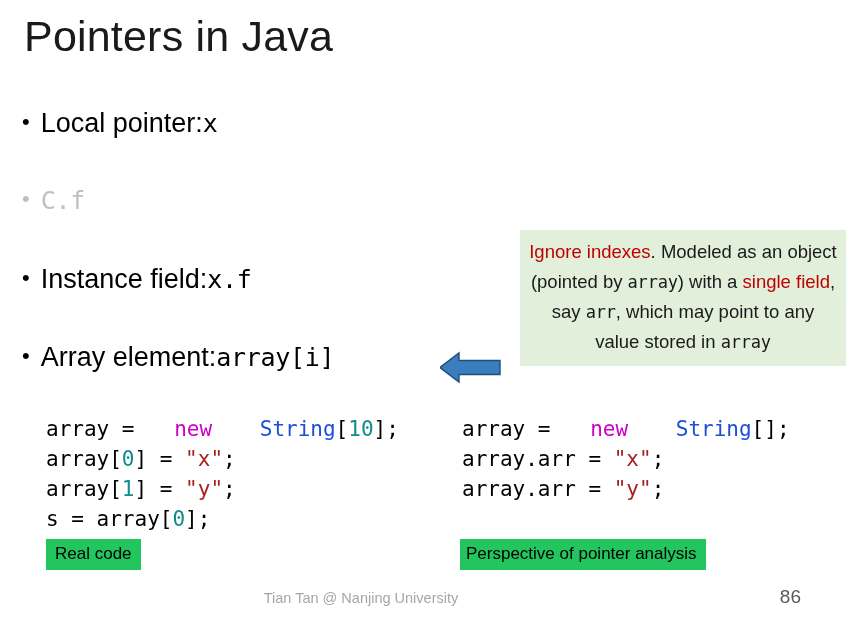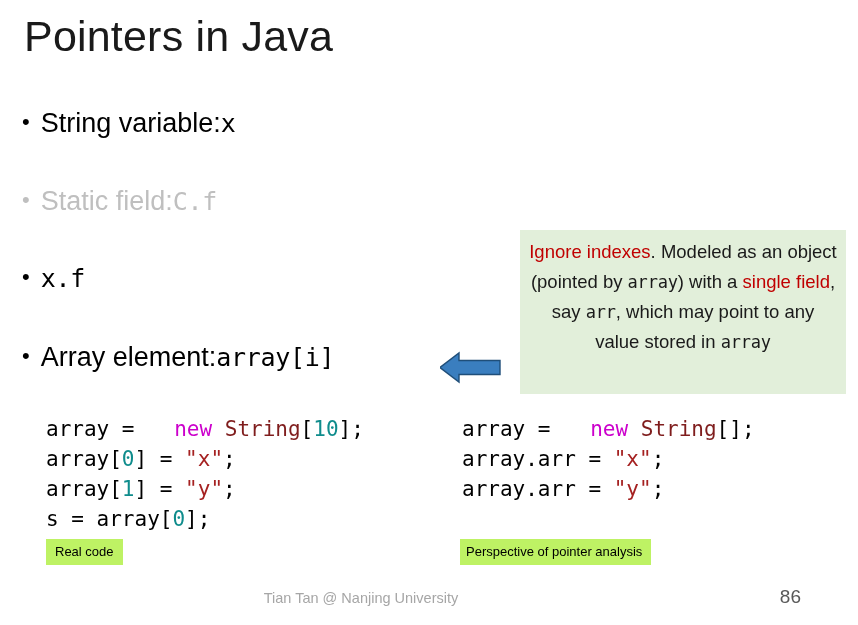--- a/index.html
+++ b/index.html
@@ -67,21 +67,21 @@
     width: 61px;
     height: 33px;
   }
 
   
   #note-box {
     position: absolute;
     left: 520px;
     top: 230px;
     width: 326px;
-    height: 164px;
+    height: 136px;
     background: #e2efda;
     box-sizing: border-box;
     padding: 7px 9px 0 9px;
     text-align: center;
     font-size: 18.5px;
     line-height: 30px;
     color: #1a1a1a;
   }
   #note-box .hl { color: #c00000; }
   #note-box .mono-s {
@@ -96,29 +96,29 @@
     font-family: "DejaVu Sans Mono", "Liberation Mono", monospace;
     font-size: 21px;
     line-height: 30px;
     color: #000000;
     white-space: pre;
   }
   #code-left  { left: 46px;  top: 414px; }
   #code-right { left: 462px; top: 414px; }
 
   .tok-kw   { color: #cc00cc; margin-left: 27px; }
-  .tok-type { color: #7f1d1d; }
+  .tok-type { color: #1d4ed8; margin-left: 35px; }
   .tok-num  { color: #0f8c8c; }
   .tok-str  { color: #a52121; }
 
   
   .caption-label {
     position: absolute;
-    background: #bef264;
-    font-size: 13px;
+    background: #22c55e;
+    font-size: 17px;
     color: #000000;
     padding: 5px 9px 6px 9px;
     white-space: nowrap;
     box-sizing: border-box;
   }
   #label-real-code  { left: 46px;  top: 539px; }
   #label-pointer-an { left: 460px; top: 539px; padding-left: 6px; }
 
   
   #footer-credit {
@@ -140,32 +140,32 @@
 </style>
 </head>
 <body>
 
 <div id="slide-title">Pointers in Java</div>
 
 <div id="bullet-list">
 
   <div class="bullet-row">
     <span class="bullet-dot">•</span>
-    <span class="bullet-text">String variable: </span>
+    <span class="bullet-text">Local pointer: </span>
     <span class="mono">x</span>
   </div>
 
   <div class="bullet-row dim">
     <span class="bullet-dot">•</span>
-    <span class="bullet-text">Static field: </span>
     <span class="mono">C.f</span>
   </div>
 
   <div class="bullet-row">
     <span class="bullet-dot">•</span>
+    <span class="bullet-text">Instance field: </span>
     <span class="mono">x.f</span>
   </div>
 
   <div class="bullet-row">
     <span class="bullet-dot">•</span>
     <span class="bullet-text">Array element: </span>
     <span class="mono">array[i]</span>
   </div>
 
 </div>

